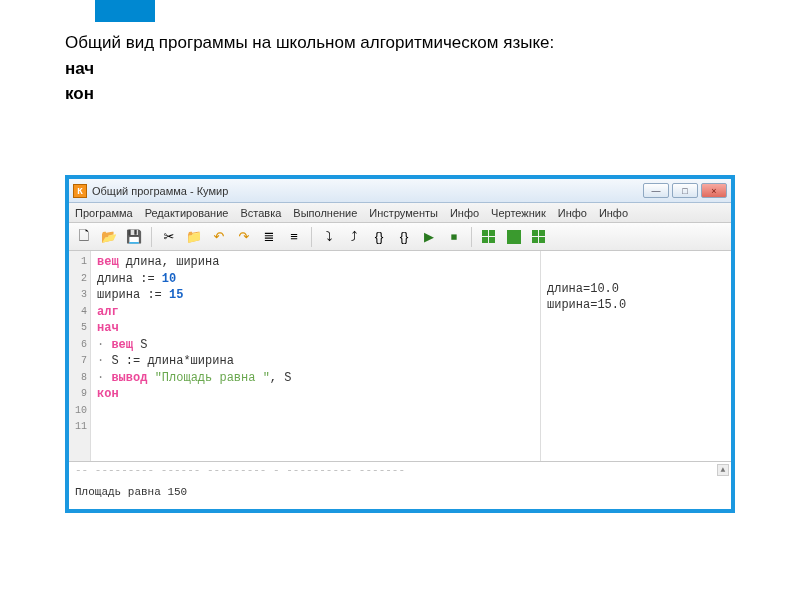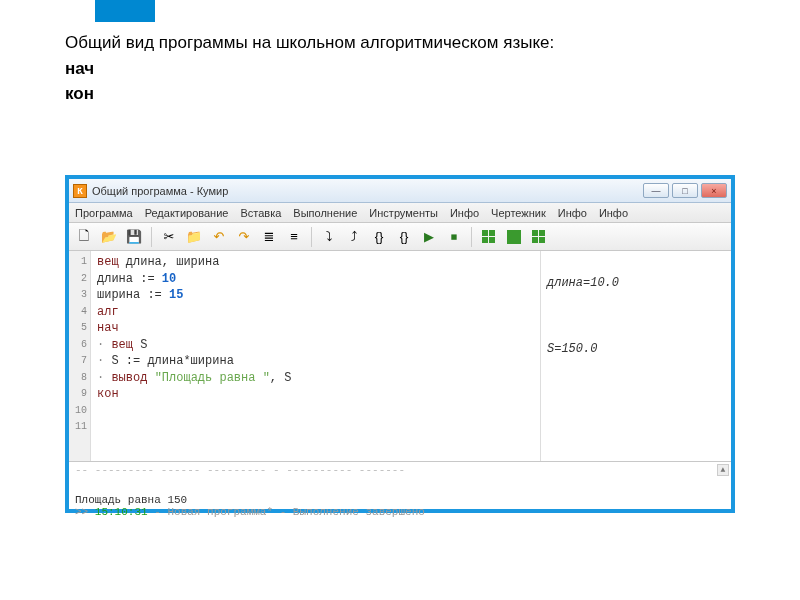--- a/index.html
+++ b/index.html
@@ -15,28 +15,28 @@
   .win-btn { width: 26px; height: 15px; border: 1px solid #8fa8c2; border-radius: 2px; background: linear-gradient(#fefefe,#dbe7f3); display:flex;align-items:center;justify-content:center;font-size:9px;color:#445;}
   .win-btn.close { background: linear-gradient(#f7a9a1,#e06b5e); color:#7a1a10;}
   .menubar { height: 20px; background: linear-gradient(#f5f5f5,#e9e9e9); border-bottom: 1px solid #c8c8c8; display: flex; align-items: center; padding: 0 6px; gap: 12px; font-size: 11px; color: #333; }
   .menubar span { cursor: default; }
   .toolbar { height: 28px; background: linear-gradient(#fcfcfc,#ececec); border-bottom: 1px solid #c8c8c8; display: flex; align-items: center; padding: 0 4px; gap: 3px; }
   .tbtn { width: 22px; height: 22px; border: 1px solid transparent; border-radius: 2px; display:flex;align-items:center;justify-content:center; font-size:13px;}
   .tsep { width:1px; height:20px; background:#ccc; margin:0 3px;}
   .editor-area { display: flex; height: 210px; background: #fff; }
   .gutter { width: 22px; background: #f0f0f0; border-right: 1px solid #ddd; font-size: 10px; color: #888; text-align: right; padding: 3px 3px 0 0; line-height: 16.5px; font-family: "Courier New", monospace; }
   .code { flex: 1; padding: 3px 6px; font-family: "Courier New", monospace; font-size: 12px; line-height: 16.5px; white-space: pre; color:#333; border-right: 1px solid #ddd;}
-  .code .kw { color: #7f1d1d; font-weight: normal; }
+  .code .kw { color: #ec4899; font-weight: bold; }
   .code .num { color: #1864c7; font-weight: bold; }
   .code .str { color: #6aa84f; }
   .code .dash { color: #888; }
-  .side-out { width: 190px; padding: 7px 6px; font-family: "Courier New", monospace; font-size: 12px; line-height: 16.5px; color:#333; white-space: pre; font-style: italic; }
+  .side-out { width: 190px; padding: 13px 6px; font-family: "Courier New", monospace; font-size: 12px; line-height: 16.5px; color:#333; white-space: pre; }
   .bottom-pane { border-top: 1px solid #c8c8c8; height: 48px; padding: 2px 6px; font-family: "Courier New", monospace; font-size: 11px; color:#555; position: relative; }
   .bottom-pane .faded { color: #bbb; }
-  .bottom-pane .result { color: #333; margin-top: 18px; }
+  .bottom-pane .result { color: #333; margin-top: 10px; }
   .bottom-pane .ts { color: #1b9f1b; }
   .bottom-pane .grey { color: #999; }
   .scroll-corner { position:absolute; right:2px; top:2px; width:12px; height:12px; border:1px solid #ccc; background:#eee; font-size:8px; text-align:center; line-height:10px; color:#777;}
   .green-sq { display:inline-block; width:12px; height:12px; background:#3a9a2e; margin:0 1px;}
   .grid-ic { display:inline-flex; flex-wrap:wrap; width:14px; height:14px; gap:1px;}
   .grid-ic span{width:6px;height:6px;background:#3a9a2e;}
 </style>
 </head>
 <body>
 
@@ -121,22 +121,21 @@
         <div>4</div>
         <div>5</div>
         <div>6</div>
         <div>7</div>
         <div>8</div>
         <div>9</div>
         <div>10</div>
         <div>11</div>
     </div>
     <div class="code"><div><span class="kw">вещ</span><span> длина, ширина</span></div><div><span>длина := </span><span class="num">10</span></div><div><span>ширина := </span><span class="num">15</span></div><div><span class="kw">алг</span></div><div><span class="kw">нач</span></div><div><span class="dash">· </span><span class="kw">вещ</span><span> S</span></div><div><span class="dash">· </span><span>S := длина*ширина</span></div><div><span class="dash">· </span><span class="kw">вывод</span><span> </span><span class="str">"Площадь равна "</span><span>, S</span></div><div><span class="kw">кон</span></div></div>
-    <div class="side-out"><div>&nbsp;</div><div>длина=10.0</div><div>&nbsp;</div><div>&nbsp;</div><div>&nbsp;</div><div>S=150.0</div></div>
+    <div class="side-out"><div>&nbsp;</div><div>длина=10.0</div><div>ширина=15.0</div><div>&nbsp;</div><div>&nbsp;</div><div>&nbsp;</div></div>
   </div>
 
   <div class="bottom-pane">
     <div class="scroll-corner">▲</div>
     <div class="faded">-- ---------  ------  ---------  -  ---------- -------</div>
     <div class="result">Площадь равна 150</div>
-    <div><span class="grey">&gt;&gt; </span><span class="ts">15:10:31</span><span class="grey"> - Новая программа* - Выполнение завершено</span></div>
   </div>
 </div>
 
 </body></html>

